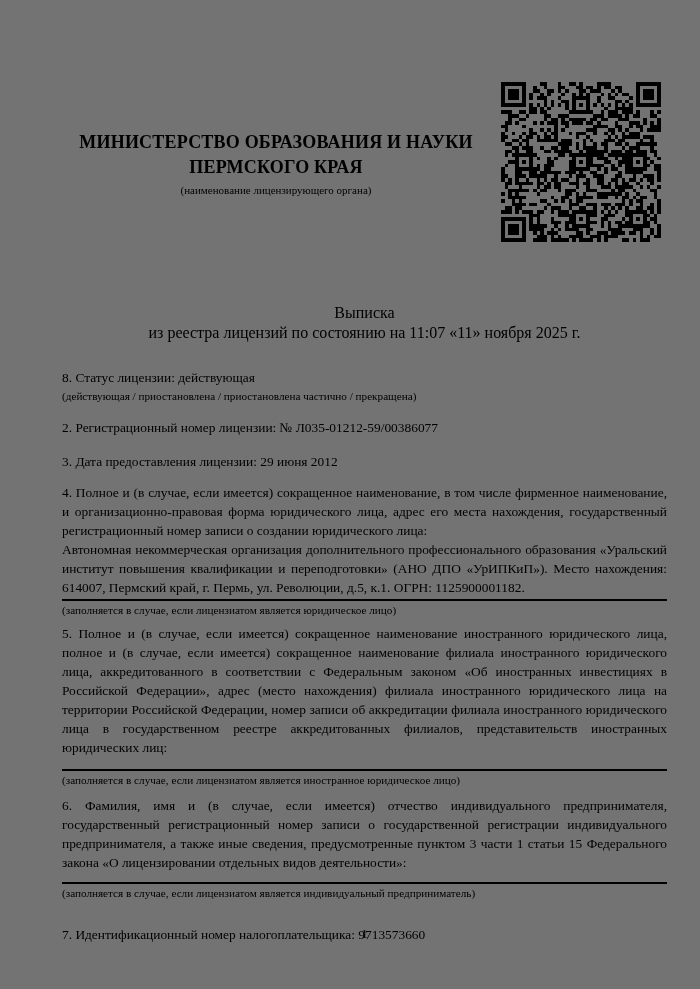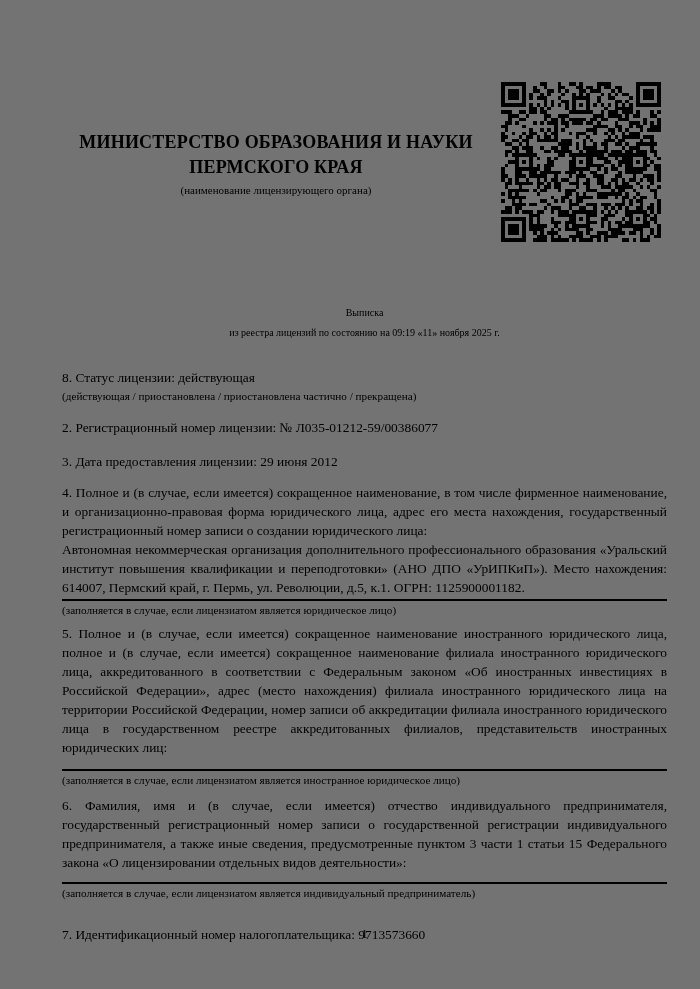--- a/index.html
+++ b/index.html
@@ -43,21 +43,21 @@
     height: 160px;
   }
   .qr-box svg { display: block; width: 160px; height: 160px; }
   
   .doc-title {
     position: absolute;
     top: 303px;
     left: 62px;
     width: 605px;
     text-align: center;
-    font-size: 10px;
+    font-size: 16px;
     line-height: 20px;
   }
   
   .content {
     position: absolute;
     top: 368px;
     left: 62px;
     width: 605px;
     font-size: 13.4px;
     line-height: 19px;
@@ -1119,21 +1119,21 @@
         <rect x="35" y="44" width="1" height="1" fill="#000000"></rect>
         <rect x="37" y="44" width="1" height="1" fill="#000000"></rect>
         <rect x="39" y="44" width="1" height="1" fill="#000000"></rect>
         <rect x="40" y="44" width="1" height="1" fill="#000000"></rect>
         <rect x="41" y="44" width="1" height="1" fill="#000000"></rect>
       </svg>
   </div>
 
   <div class="doc-title">
     <div>Выписка</div>
-    <div>из реестра лицензий по состоянию на 09:19 «11» ноября 2025 г.</div>
+    <div>из реестра лицензий по состоянию на 11:07 «11» ноября 2025 г.</div>
   </div>
 
   <div class="content">
 
     <p class="item-text">8. Статус лицензии: действующая</p>
     <p class="field-note">(действующая / приостановлена / приостановлена частично / прекращена)</p>
 
     <p class="item-text m-item2">2. Регистрационный номер лицензии: № Л035-01212-59/00386077</p>
 
     <p class="item-text m-item3">3. Дата предоставления лицензии: 29 июня 2012</p>

